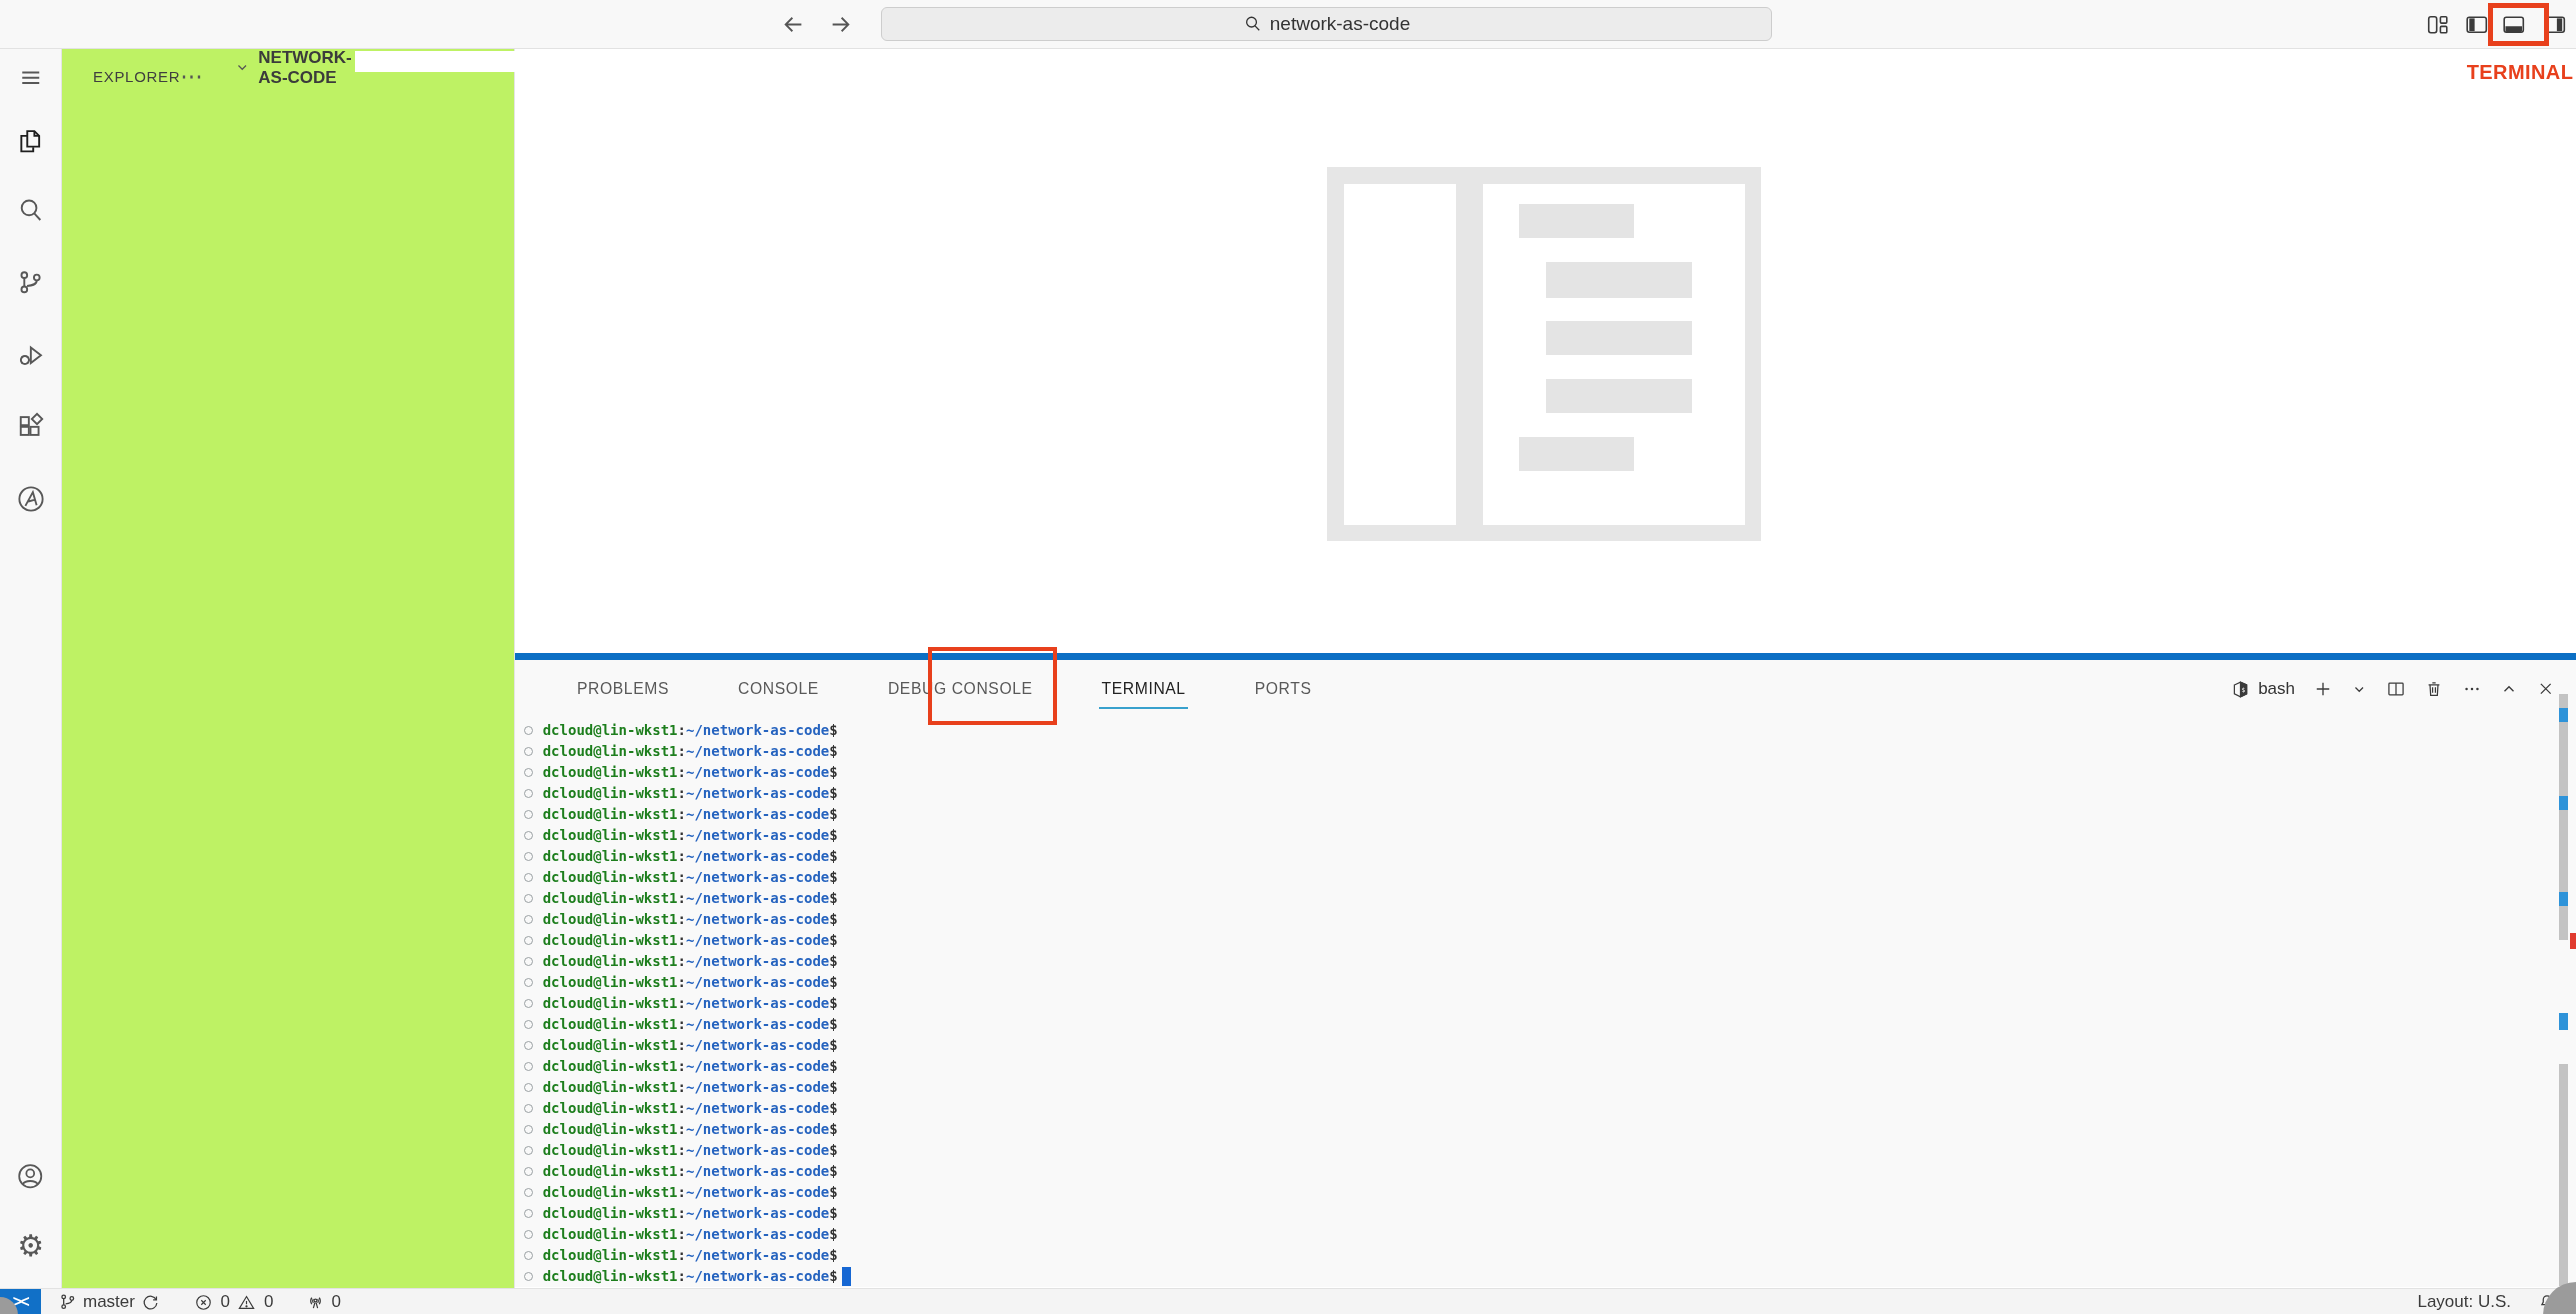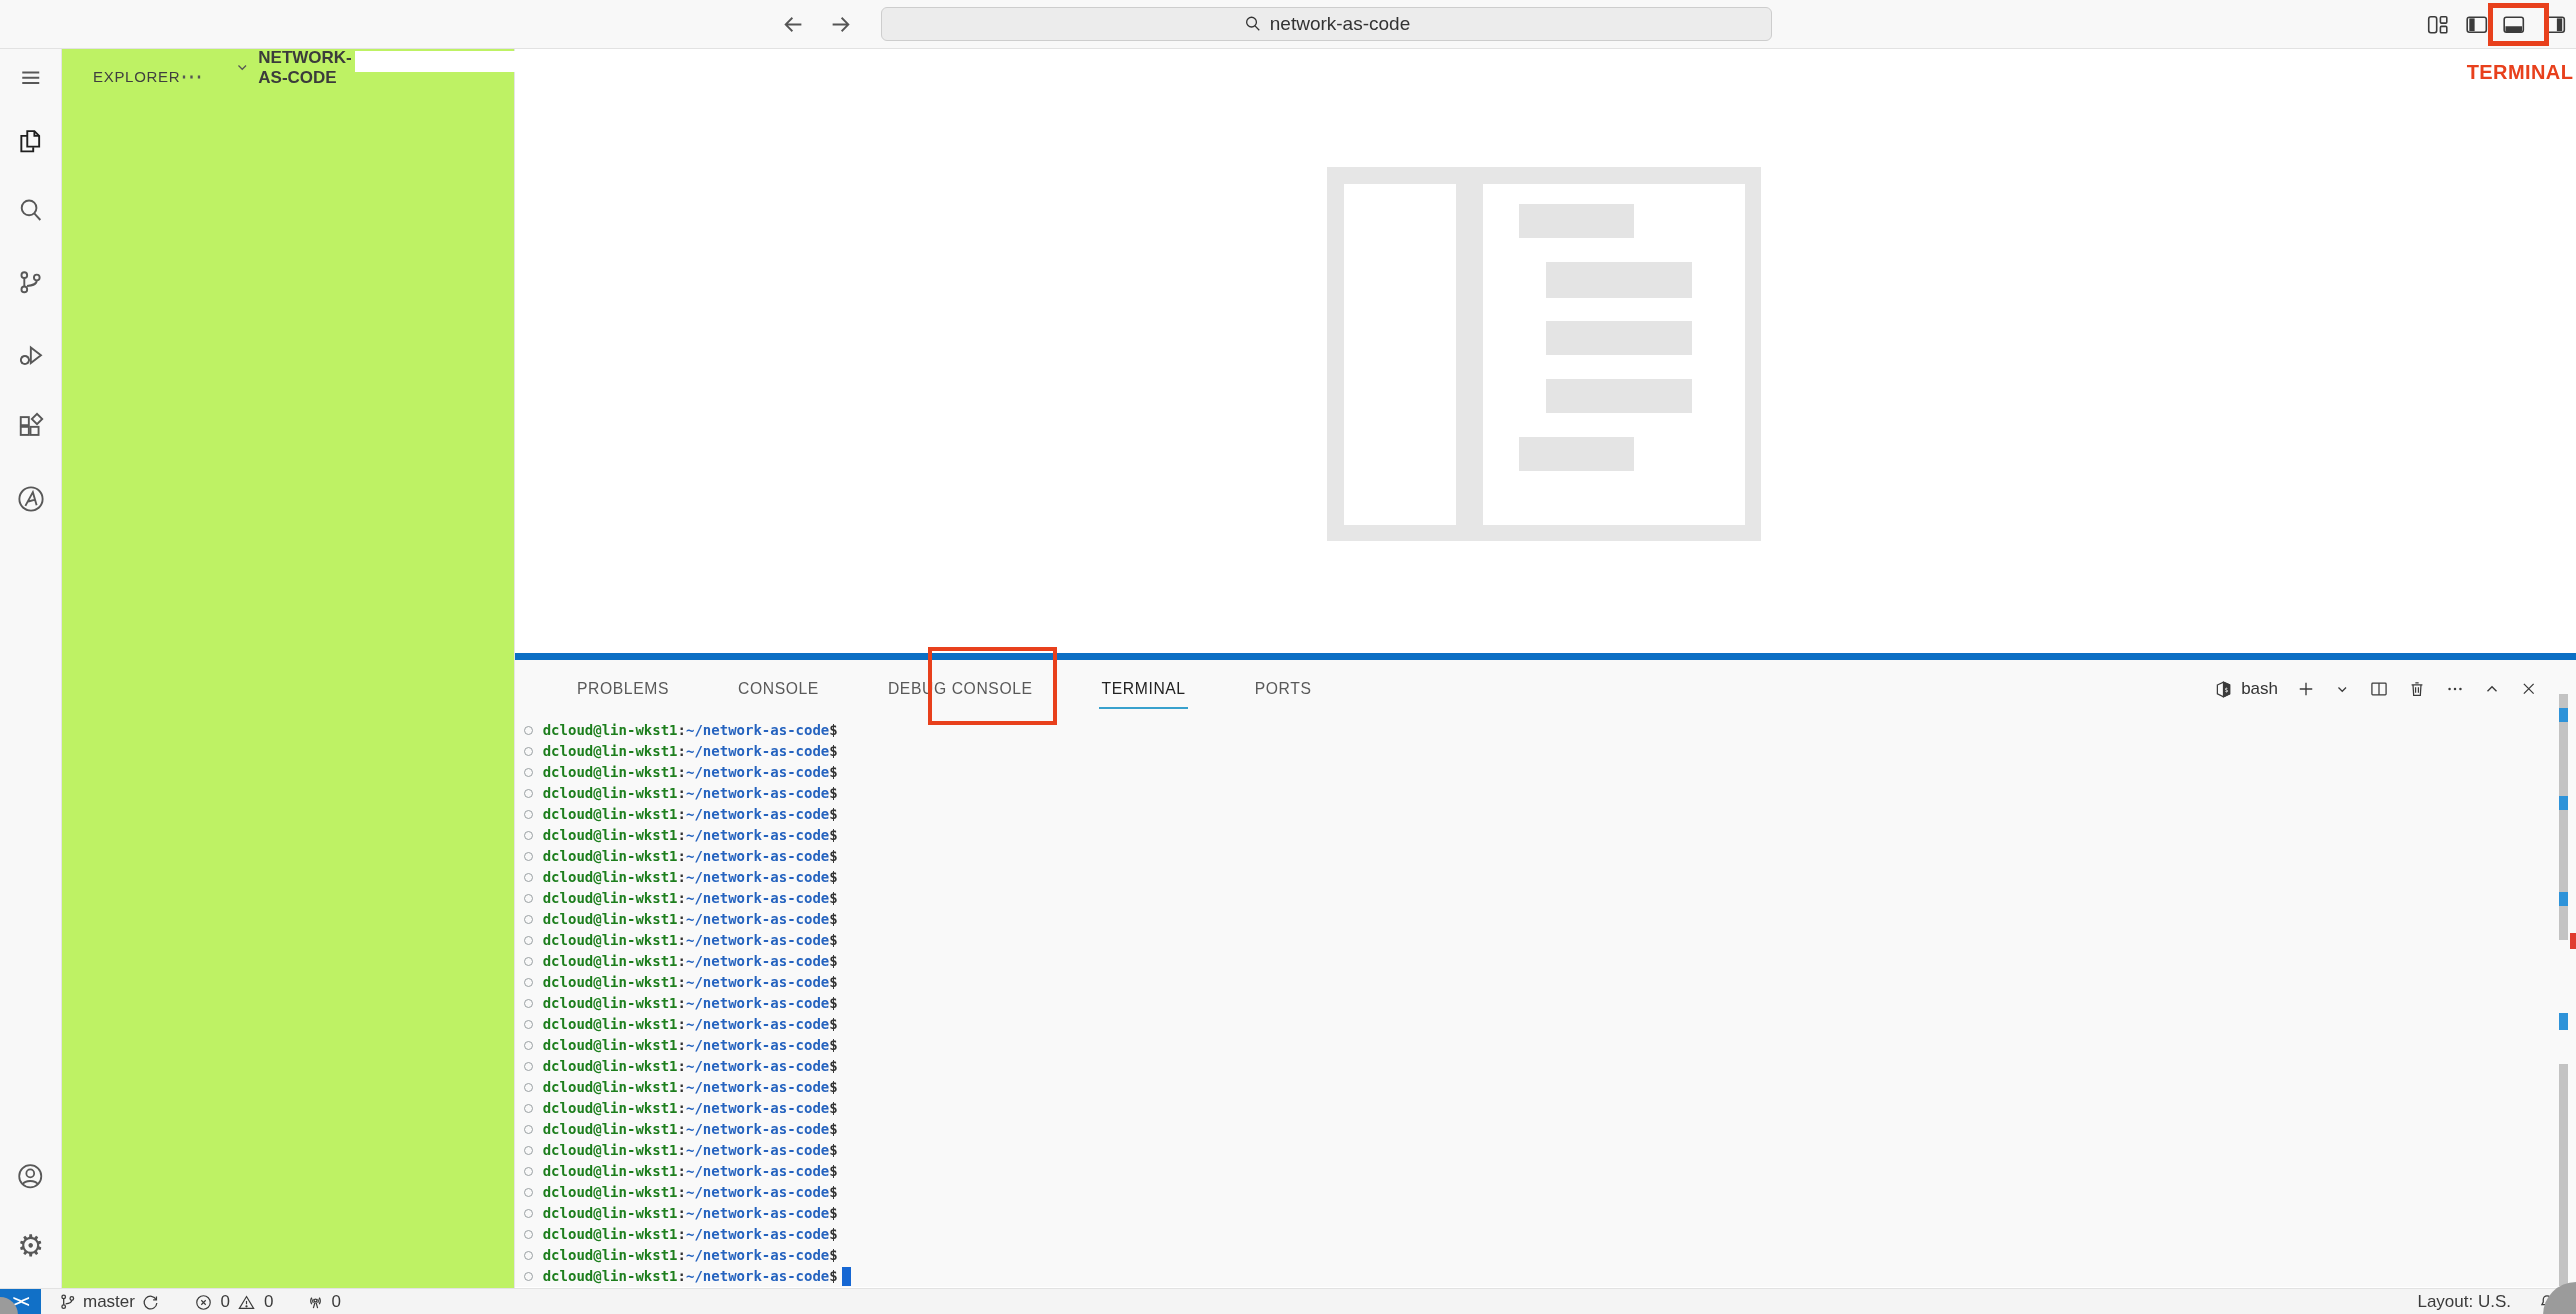--- a/index.html
+++ b/index.html
@@ -59,21 +59,21 @@
   .wm .b3{left:219px;top:154px;width:146px;height:34px;}
   .wm .b4{left:219px;top:212px;width:146px;height:34px;}
   .wm .b5{left:192px;top:270px;width:115px;height:34px;}
 
   
   .panel{height:634px;border-top:7.5px solid var(--accent);background:#f9f9f9;display:flex;flex-direction:column;position:relative;}
   .ptabs{height:58px;display:flex;align-items:center;padding-left:26px;gap:33px;flex:none;}
   .ptab{position:relative;height:100%;display:flex;align-items:center;font-size:15.7px;letter-spacing:0.6px;color:#595959;cursor:default;margin-left:36px;}
   .ptab.active{color:#222;}
   .ptab.active::after{content:"";position:absolute;left:-2.2px;right:-2.2px;bottom:9px;height:2.2px;background:var(--underline);}
-  .ptoolbar{margin-left:auto;display:flex;align-items:center;gap:18px;padding-right:38px;color:#3a3a3a;}
+  .ptoolbar{margin-left:auto;display:flex;align-items:center;gap:18px;padding-right:21px;color:#3a3a3a;}
   .shell{display:flex;align-items:center;gap:6.7px;font-size:17px;color:#333;}
   .term{flex:1;position:relative;padding:1.5px 0 0 9px;overflow:hidden;
     font-family:"DejaVu Sans Mono",monospace;font-weight:700;font-size:14px;color:var(--tfg);}
   .tline{height:21px;display:flex;align-items:center;white-space:pre;}
   .tdot{width:9px;height:9px;border:1.5px solid #9aa0a3;border-radius:50%;margin-right:9.7px;flex:none;}
   .tu{color:var(--green);} .tc{color:var(--tfg);} .tp{color:var(--tblue);}
   .tcursor{width:9px;height:19px;background:var(--cursor);margin-left:4.5px;}
   .scrollbar{position:absolute;right:8.2px;top:34px;width:9px;height:592px;}
   .slider{position:absolute;left:0;width:9px;background:#c3c3c3;}
   .sl1{top:0;height:246px;} .sl2{top:370px;height:222px;}

